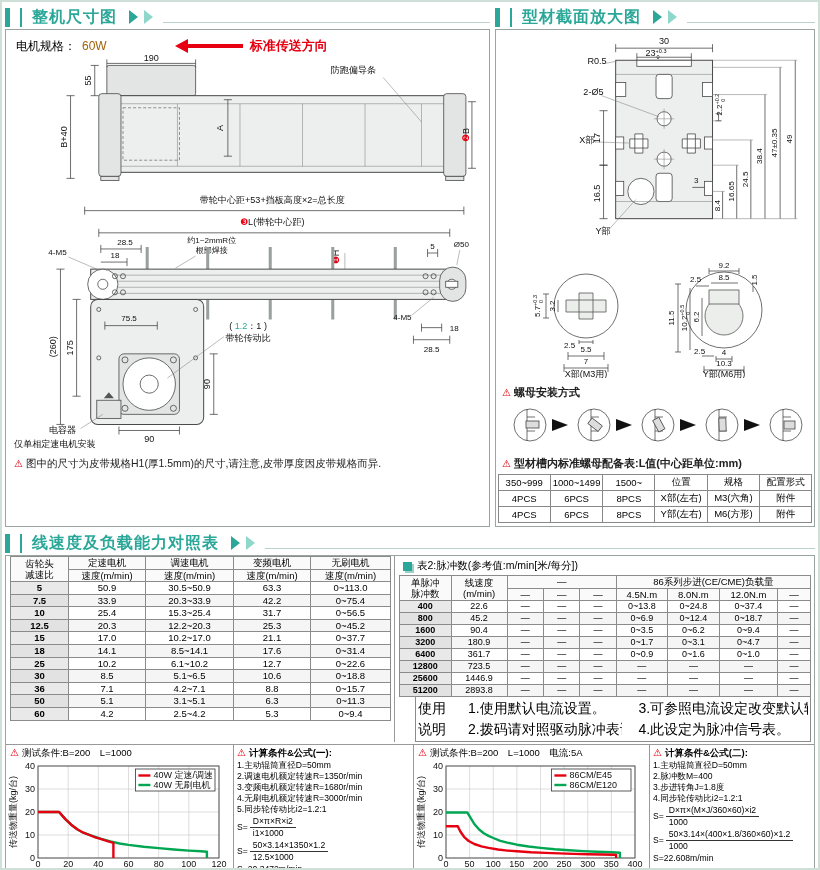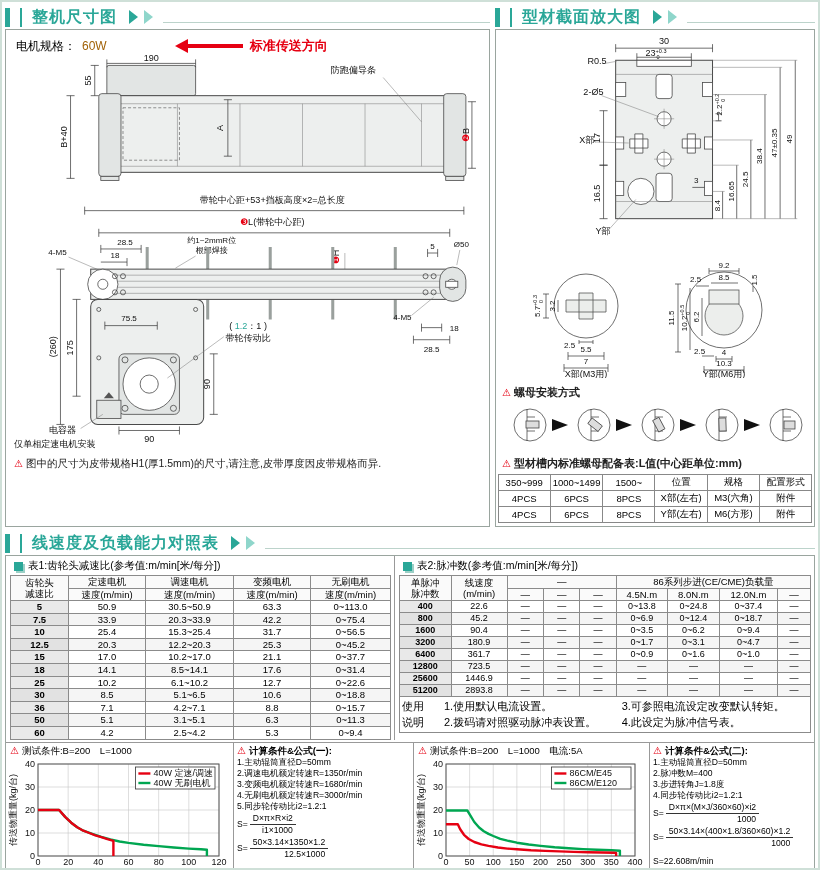--- a/index.html
+++ b/index.html
@@ -45,32 +45,32 @@
   .tables-row{display:flex;}
   .t1area{width:388px;padding:0 3px 0 4px;box-sizing:border-box;}
   .t2area{flex:1;border-left:1px solid #999;padding:0 3px 0 4px;box-sizing:border-box;}
   .dtable{width:100%;font-size:9.5px;padding-left:16px;}
   .dtable th,.dtable td{border:1px solid #8b8b8b;text-align:center;padding:0 1px;line-height:1.22;font-weight:normal;}
   .dtable thead th{background:#fafafa;}
   .dtable tbody td:first-child{background:#e9e9e9;font-weight:bold;}
   .dtable tbody tr:nth-child(even) td{background:#f5f5f5;}
   .dtable tbody tr:nth-child(even) td:first-child{background:#e2e2e2;}
   .t2 tbody td{font-size:9px;}
-  .usage{display:grid;grid-template-columns:34px 1.02fr 1.12fr;border:1px solid #8b8b8b;border-top:none;font-size:11px;padding:1px 2px;column-gap:8px;line-height:1.5;}
+  .usage{display:grid;grid-template-columns:34px 1.02fr 1.12fr;border:1px solid #8b8b8b;border-top:none;font-size:14px;padding:1px 2px;column-gap:16px;line-height:1.5;margin-left:16px;}
   .usage div{white-space:nowrap;overflow:hidden;}
   .charts-row{display:flex;border-top:1px solid #999;margin-top:2px;height:142px;}
   .cwrap{border-right:1px solid #999;box-sizing:border-box;padding:1px 2px;}
   .cond{font-size:9.5px;white-space:nowrap;padding:1px 0 0 2px;}
   .fbox{box-sizing:border-box;padding:2px 3px;font-size:8.6px;line-height:1.28;}
   .ftitle{font-size:9.5px;font-weight:bold;}
   .frow{display:flex;align-items:center;gap:2px;margin:1px 0;}
-  .frac{display:inline-block;text-align:right;}
+  .frac{display:inline-block;text-align:left;}
   .frac .n{border-bottom:1px solid #333;padding:0 3px;}
   .frac .d{padding:0 3px;}
-  .fres{margin-top:7px;}
+  .fres{margin-top:1px;}
 </style>
 </head>
 <body>
 
 <div class="page">
 
   <div class="toprow">
 
     <section class="panel lpanel">
       <div class="phead">
@@ -397,24 +397,20 @@
       <span class="bar2"></span>
       <span class="ptitle">线速度及负载能力对照表</span>
       <span class="tri"></span>
       <span class="tri2"></span>
       <span class="rule"></span>
     </div>
     <div class="pbox">
       <div class="tables-row">
 
         <div class="t1area">
-          <div class="cap">
-            <span class="sq"></span>
-            <span>表1:齿轮头减速比(参考值:m/min[米/每分])</span>
-          </div>
           <table class="dtable t1">
             <colgroup>
                 <col style="width:58px">
                 <col>
                 <col style="width:88px">
                 <col>
                 <col style="width:80px">
               </colgroup>
             <thead>
               <tr>

